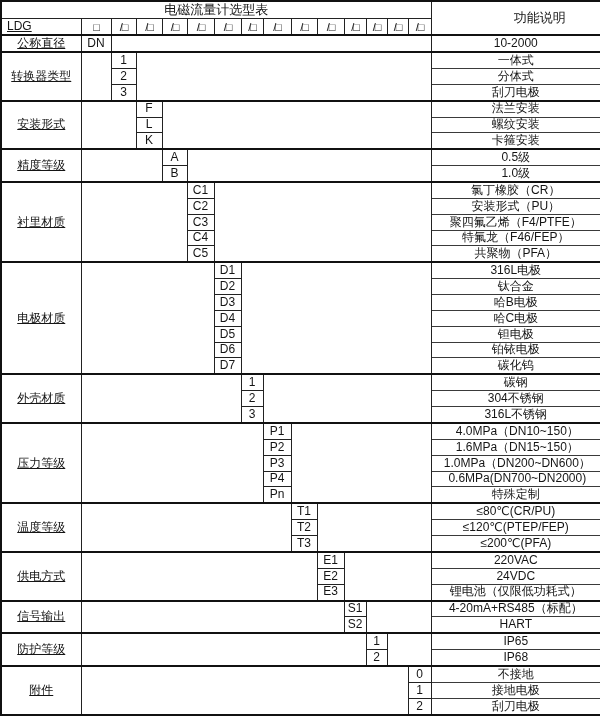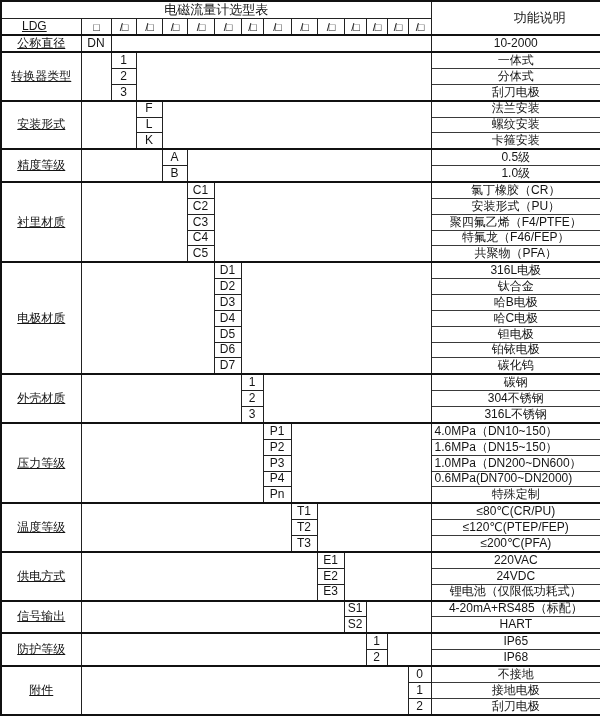--- a/index.html
+++ b/index.html
@@ -17,26 +17,26 @@
     font-size:12px;
     line-height:1.1;
     white-space:nowrap;
     overflow:hidden;
     text-align:center;
     vertical-align:middle;
   }
   .title{font-size:13px;border-bottom:1px solid #222;}
   .fnhead{font-size:13px;border-left:1px solid #222;border-bottom:1px solid #222;padding-left:48px;}
   .lbl{border:1px solid #222;text-decoration:underline;}
-  .ldg{text-align:left;padding-left:20px;border:1px solid #222;text-decoration:underline;}
+  .ldg{text-align:left;padding-left:5px;border:1px solid #222;text-decoration:underline;}
   .code{border:1px solid #222;}
   .box{font-size:11px;letter-spacing:-1px;}
   .spacer{border:1px solid #222;}
   .fn{border:1px solid #3a3a3a;margin-top:40px;}
-  .fn.left{text-align:left;padding-left:3px;}
+  .fn.left{text-align:center;padding-left:3px;}
   .bstart td{border-top:2px solid #111;}
 </style>
 </head>
 <body>
 
 <table>
   <colgroup>
     <col style="width:80px">
       <col style="width:30px">
       <col style="width:25px">

